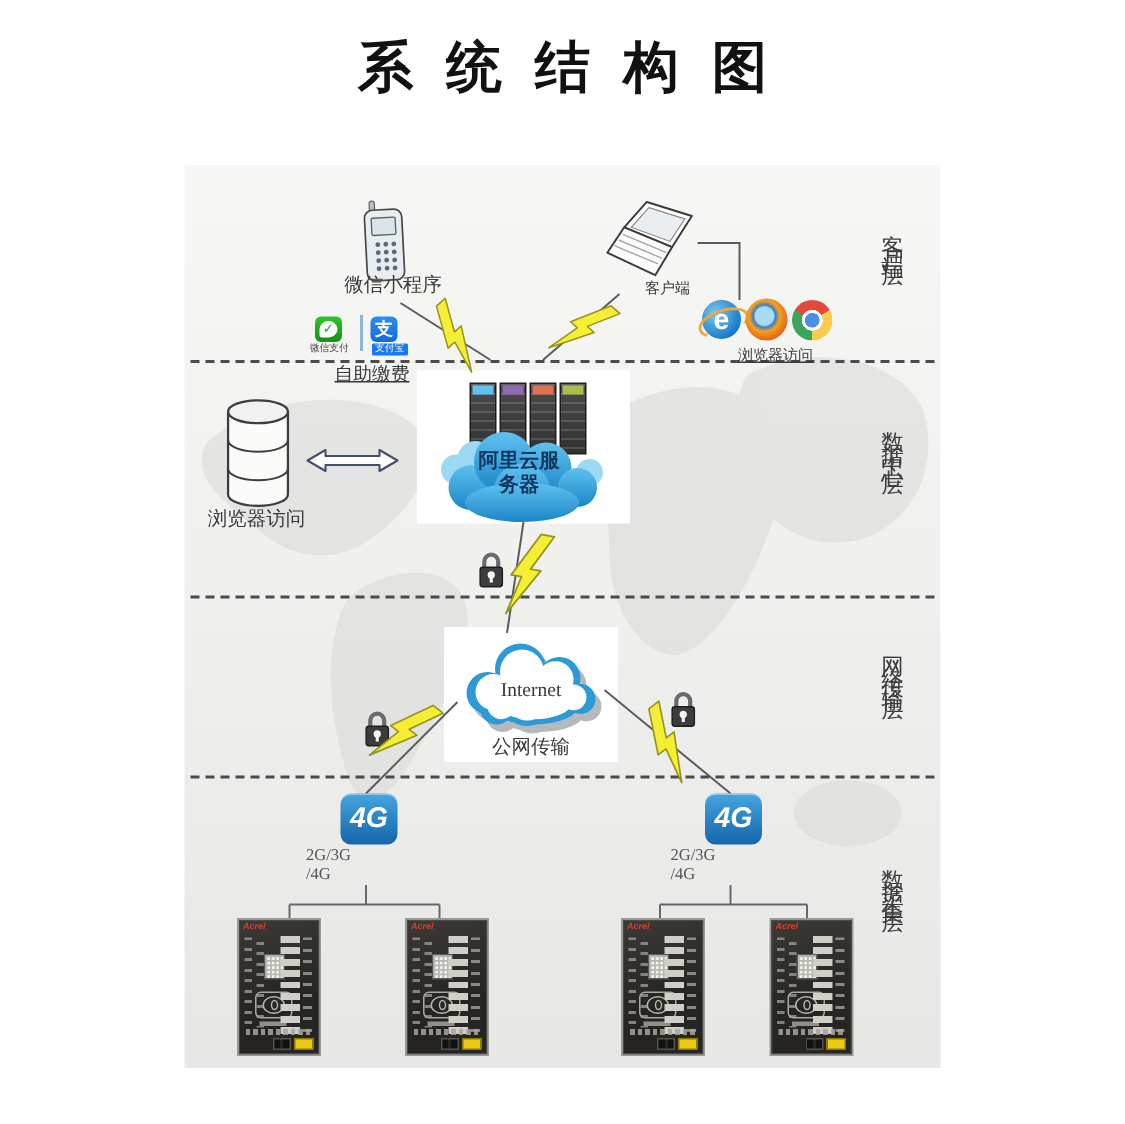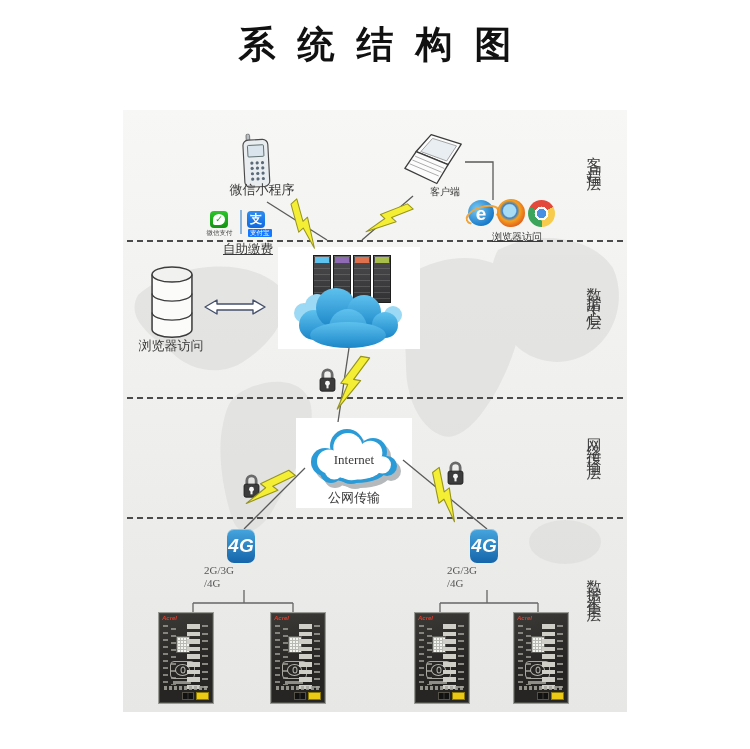--- a/index.html
+++ b/index.html
@@ -47,21 +47,21 @@
   .rack{flex:1;border:1px solid #1e1e1e;background:
       repeating-linear-gradient(180deg,rgba(255,255,255,.14) 0 1.5px,rgba(0,0,0,0) 1.5px 6px),
       linear-gradient(180deg,#4c4c4e,#313133);position:relative;}
   .rack::before{content:"";position:absolute;left:1px;right:1px;top:1px;height:6px;}
   .rack.c1::before{background:#5fc3ef;} .rack.c2::before{background:#8f6bb5;}
   .rack.c3::before{background:#e0714f;} .rack.c4::before{background:#a9bf4b;}
   .cloudtext{position:absolute;left:167px;top:189px;width:112px;text-align:center;
       font-size:13.5px;line-height:16px;color:#12355e;font-weight:bold;
       font-family:"Liberation Serif","DejaVu Serif",serif;}
   
-  .fourg{position:absolute;width:28px;height:34px;border-radius:7px;
+  .fourg{position:absolute;width:38px;height:34px;border-radius:7px;
       background:linear-gradient(180deg,#46a5de,#1565ab);
       display:flex;align-items:center;justify-content:center;color:#fff;
       font-weight:bold;font-style:italic;font-size:19px;
       box-shadow:inset 0 1px 0 rgba(255,255,255,.4);}
   .netlbl{position:absolute;width:80px;font-size:11px;color:#555;
       font-family:"Liberation Serif","DejaVu Serif",serif;}
   
   .device{position:absolute;top:502px;width:54px;height:90px;
       background:linear-gradient(165deg,#3b3a37,#262523 60%);
       border:1px solid #9a9a96;box-shadow:inset 0 0 0 1px #4a4a46;}
@@ -228,20 +228,24 @@
       </g>
       <g fill="url(#cg)">
         <circle cx="24" cy="48" r="15"></circle>
           <circle cx="46" cy="31" r="20"></circle>
           <circle cx="74" cy="35" r="17"></circle>
         <circle cx="95" cy="48" r="13"></circle>
           <circle cx="58" cy="51" r="19"></circle>
         <ellipse cx="58" cy="58" rx="38" ry="13"></ellipse>
       </g>
     </svg>
+    <div class="cloudtext">
+      <div>阿里云服</div>
+      <div>务器</div>
+    </div>
 
     <svg class="icon" style="left:194px;top:257px;" width="21" height="26" viewBox="0 0 22 28">
       <path d="M6,13 V8 a5,5 0 0 1 10,0 V13" fill="none" stroke="#6a6a6a" stroke-width="3"></path>
       <rect x="3" y="12" width="16" height="14" rx="2" fill="#3c3c3c" stroke="#1e1e1e"></rect>
       <circle cx="11" cy="17.5" r="2.6" fill="#f5f5f5"></circle>
         <rect x="9.9" y="18" width="2.2" height="5" fill="#f5f5f5"></rect>
     </svg>
     <svg class="bolt" style="left:213px;top:243px;transform:rotate(10deg);" width="30" height="60" viewBox="0 0 30 60">
       <polygon points="20,2 29,2 17,26 24,26 6,58 12,32 5,32" fill="#f4ee35" stroke="#97951f" stroke-width="1.2" stroke-linejoin="round"></polygon>
     </svg>

